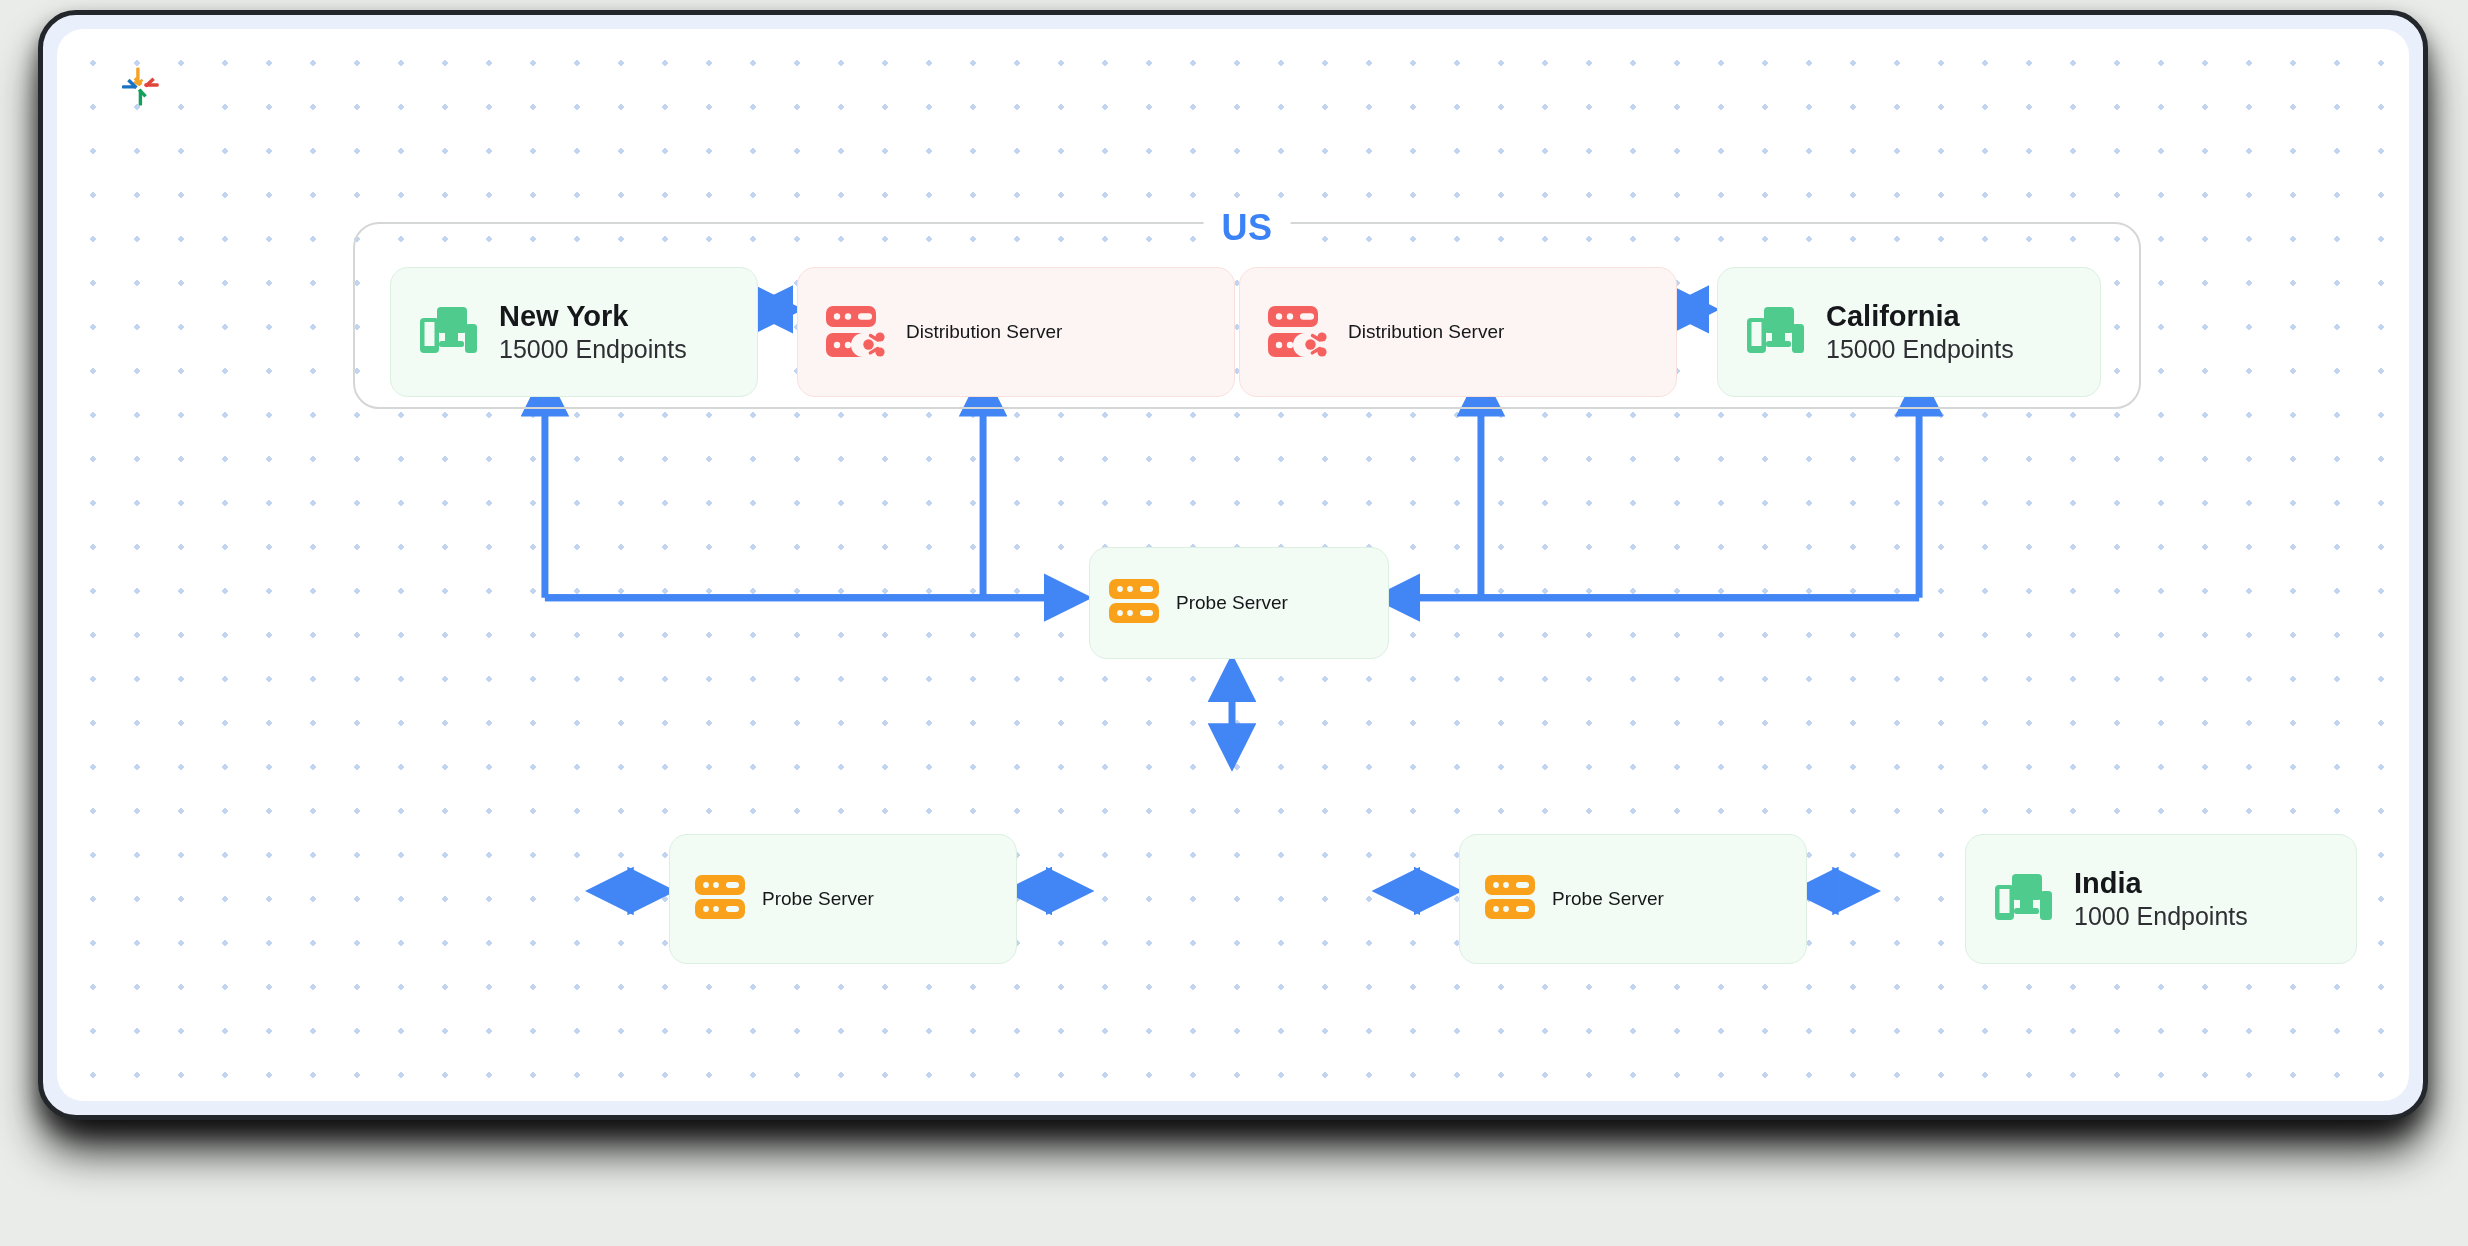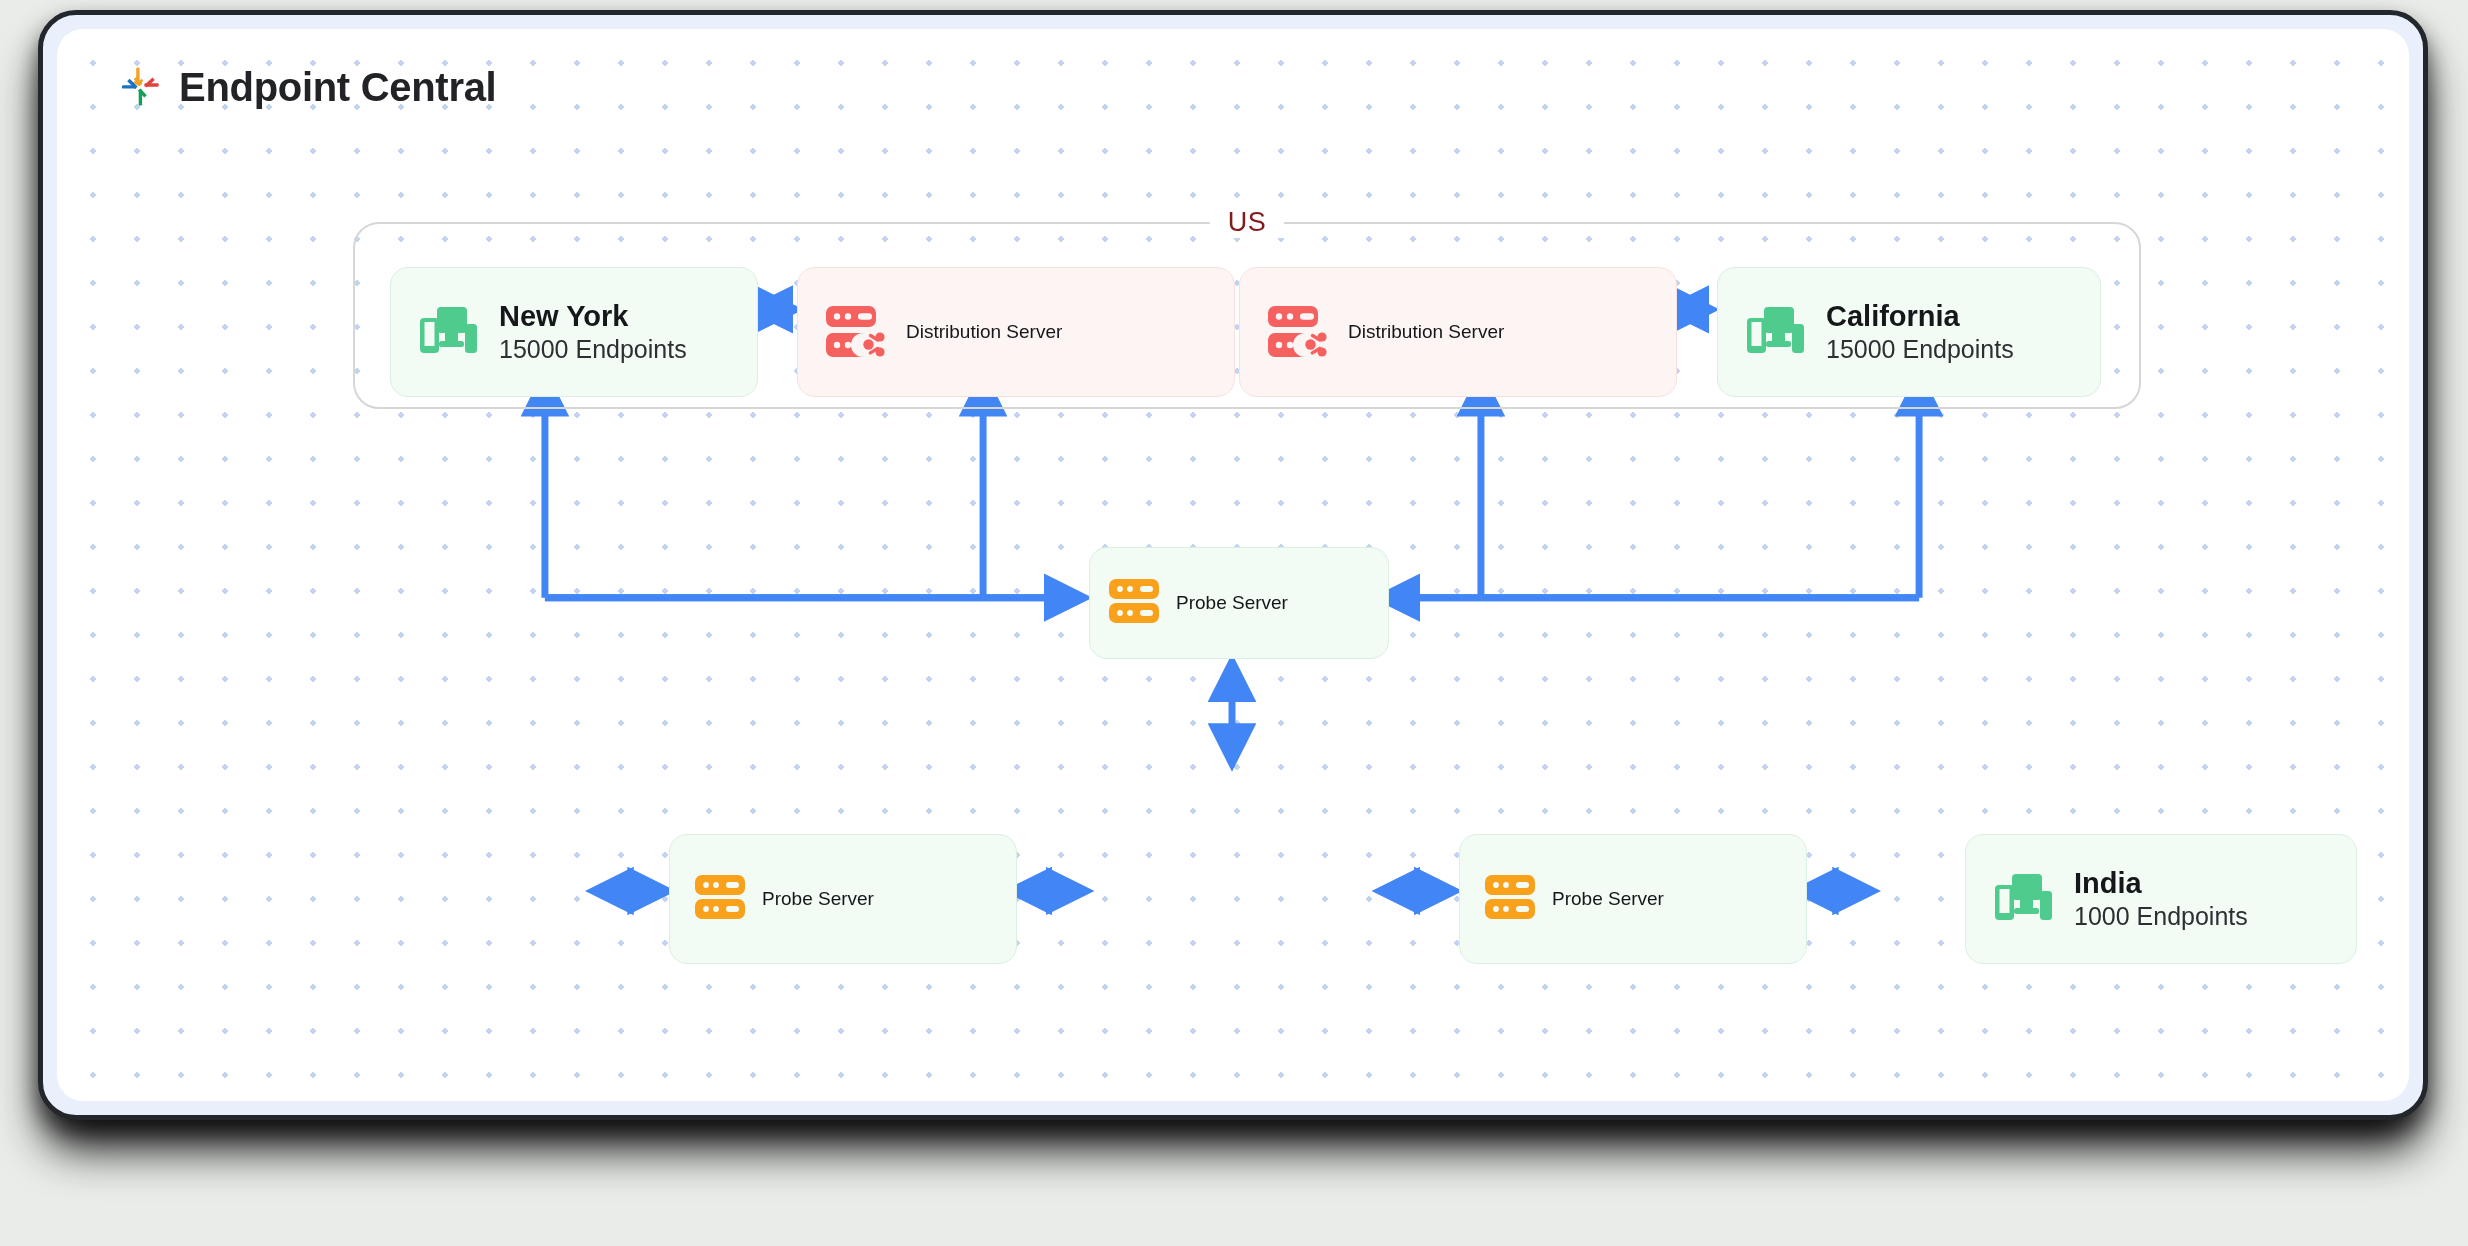--- a/index.html
+++ b/index.html
@@ -33,21 +33,21 @@
   .brand-logo{width:46px;height:46px;position:relative;flex:0 0 auto;}
   .brand-name{font-size:40px;font-weight:700;color:#222326;letter-spacing:-.3px;white-space:nowrap;}
 
   
   .group{
     position:absolute;border:2px solid #d5d7d6;border-radius:26px;background:transparent;
     box-sizing:border-box;
   }
   .group-label{
     position:absolute;top:-17px;left:50%;transform:translateX(-50%);
-    background:#fff;padding:0 18px;font-size:27px;font-weight:400;color:#7f1d1d;
+    background:#fff;padding:0 18px;font-size:36px;font-weight:700;color:#3b82f6;
     letter-spacing:.4px;
   }
 
   
   .node{
     position:absolute;box-sizing:border-box;border-radius:18px;
     display:flex;align-items:center;justify-content:center;
   }
   .node.green{background:#f2fbf4;border:1.5px solid #dbf0e1;}
   .node.red{background:#fdf5f4;border:1.5px solid #fae0dd;}
@@ -93,21 +93,20 @@
               <rect x="27.4" y="19.3" width="14.3" height="3.4" rx="1.2"></rect>
               <path d="M27.4 20.9 l8.1 -7.4 l2.3 2.5 l-8.1 7.4 z"></path>
             </g>
 
             <g fill="#13a05b">
               <rect x="21.7" y="25.4" width="3.4" height="16.2" rx="1.2"></rect>
               <path d="M23.4 24.4 l6.4 6.9 l-2.5 2.3 l-6.4 -6.9 z"></path>
             </g>
           </svg>
         </span>
-        <span class="brand-name">Endpoint Central</span>
       </div>
 
       <svg class="wires" viewBox="0 0 2362 1082" preserveAspectRatio="none">
         <defs>
           <marker id="ah" markerWidth="7" markerHeight="7" refX="5.6" refY="3.5" orient="auto" markerUnits="strokeWidth">
             <path d="M0,0 L7,3.5 L0,7 z" fill="#4285f4"></path>
           </marker>
           <marker id="ah-start" markerWidth="7" markerHeight="7" refX="1.4" refY="3.5" orient="auto" markerUnits="strokeWidth">
             <path d="M7,0 L0,3.5 L7,7 z" fill="#4285f4"></path>
           </marker>

